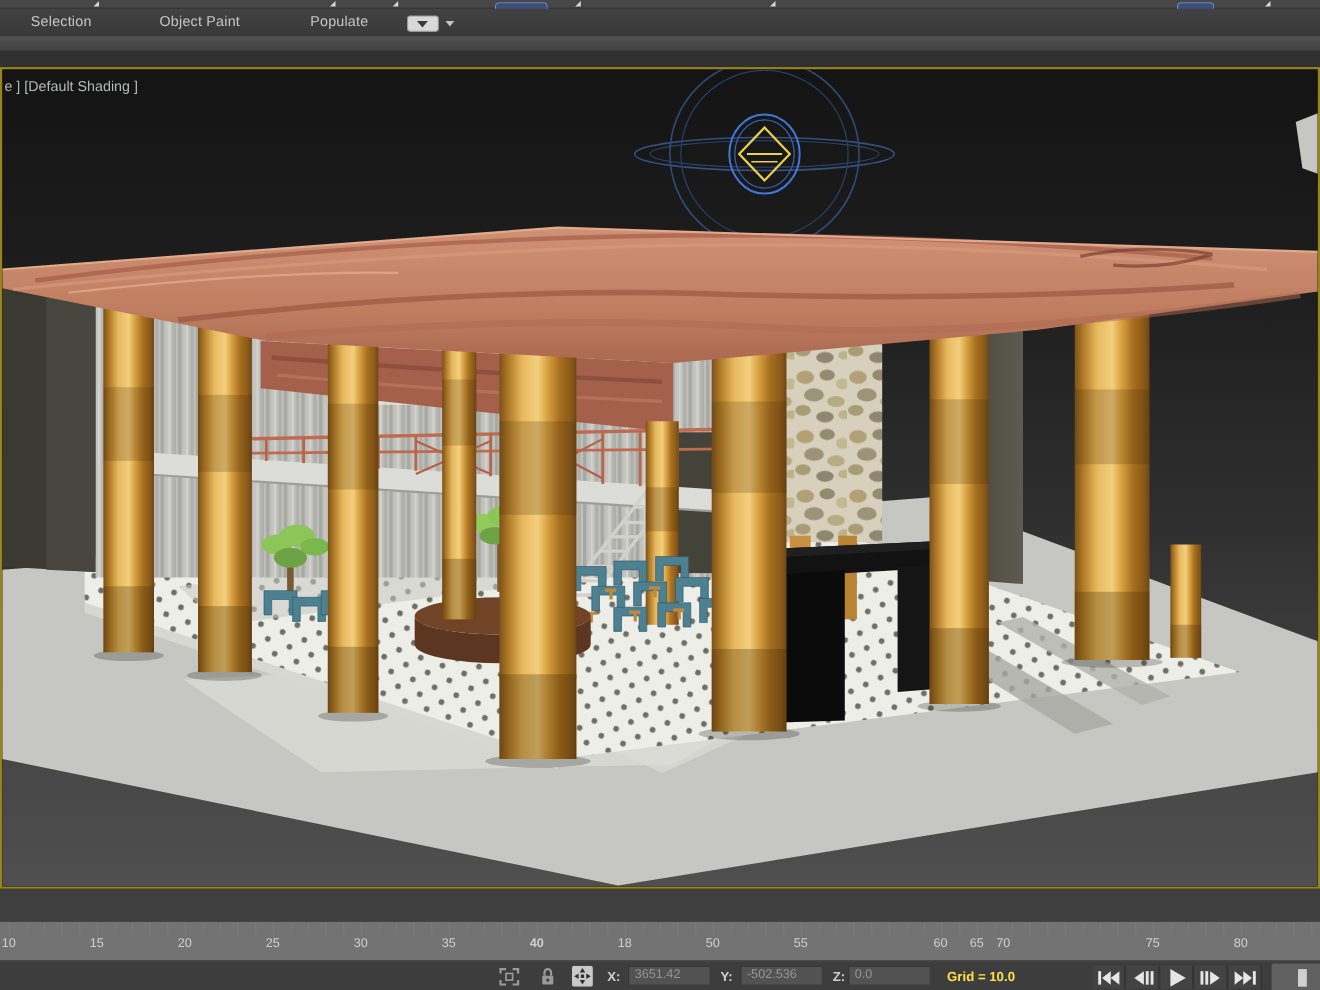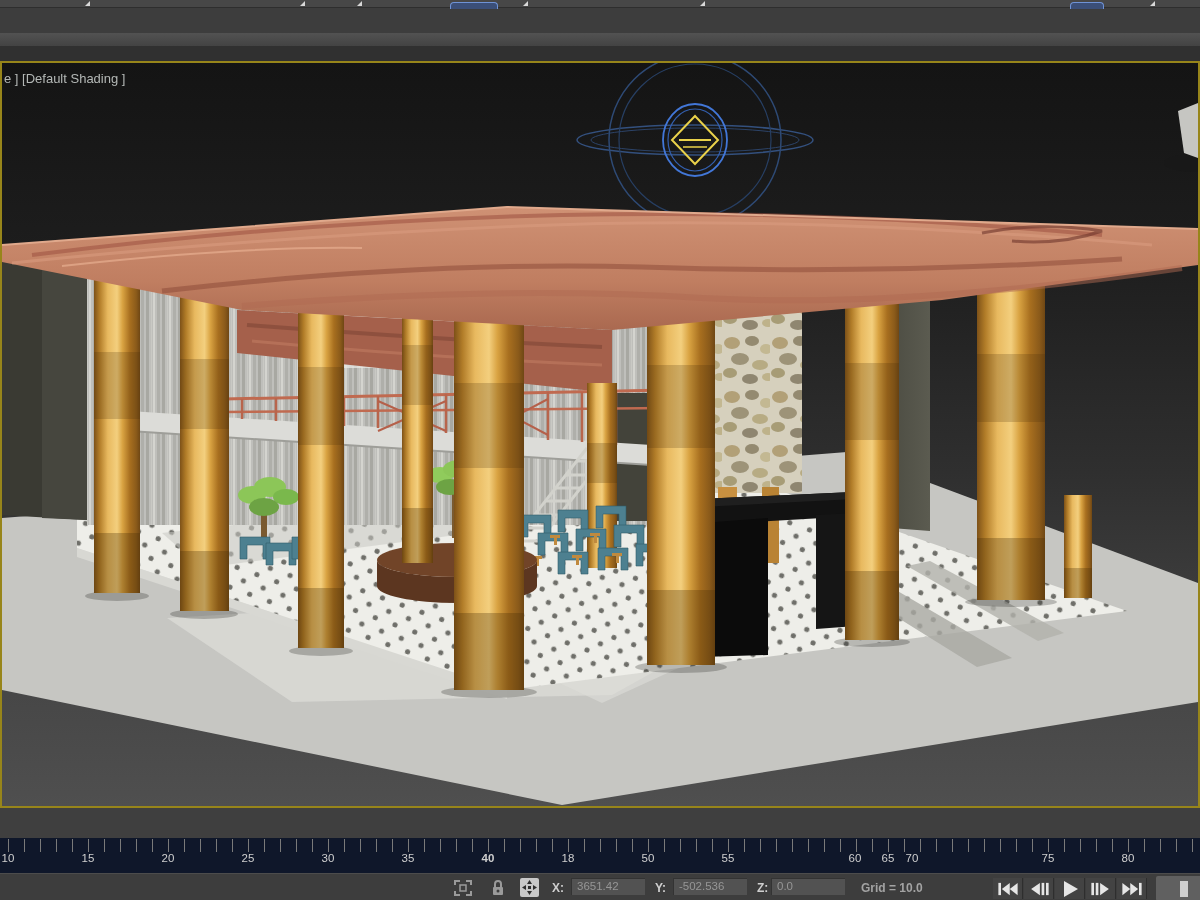--- a/index.html
+++ b/index.html
@@ -24,30 +24,30 @@
   #viewport{position:absolute;left:0;top:61px;width:1200px;height:747px;box-sizing:border-box;
             border-top:2px solid #97851a;border-bottom:2px solid #97851a;border-left:2px solid #97851a;border-right:2px solid #97851a;
             background:#1a1a1a;overflow:hidden;}
   #vp-label{position:absolute;left:2px;top:8px;font-size:13px;color:#b4b8b6;z-index:5;}
   #scene{position:absolute;left:0;top:0;}
 
   
   #timeslider{position:absolute;left:0;top:808px;width:1200px;height:30px;background:#3f3f3f;border-bottom:1px solid #242424;}
 
   
-  #trackbar{position:absolute;left:0;top:838px;width:1200px;height:35px;background:#0f172a;}
+  #trackbar{position:absolute;left:0;top:838px;width:1200px;height:35px;background:#737373;}
   #trackbar .tick{position:absolute;top:1px;width:1px;height:13px;background:#7a7a7a;}
   #trackbar .tick-label{position:absolute;top:14px;transform:translateX(-50%);font-size:11.5px;color:#cfcfcf;}
 
   
   #statusbar{position:absolute;left:0;top:873px;width:1200px;height:27px;background:#3d3d3d;border-top:1px solid #4c4c4c;}
   .sb-label{position:absolute;top:7px;font-size:12px;font-weight:bold;color:#cfcfcf;}
   .sb-field{position:absolute;top:4px;width:74px;height:17px;background:#525252;border-top:1px solid #333;border-left:1px solid #333;
             font-size:11.5px;color:#969696;padding:1px 0 0 5px;box-sizing:border-box;overflow:hidden;}
-  #grid-text{position:absolute;left:861px;top:7px;font-size:12px;font-weight:bold;color:#a3a3a3;}
+  #grid-text{position:absolute;left:861px;top:7px;font-size:12px;font-weight:bold;color:#fde047;}
   .pb-btn{position:absolute;top:4px;width:29px;height:21px;background:#434343;border-right:1px solid #2e2e2e;display:flex;align-items:center;justify-content:center;}
   #key-toggle{position:absolute;left:1156px;top:2px;width:60px;height:25px;background:#606060;border-radius:2px;}
   #key-toggle .bar{position:absolute;left:24px;top:5px;width:8px;height:16px;background:#cfcfcf;}
   .sb-icon{position:absolute;top:4px;}
 </style>
 </head>
 <body>
 
 <div id="app">
 
@@ -55,20 +55,29 @@
     <div class="sliver-tri" style="left:85px"></div>
     <div class="sliver-tri" style="left:300px"></div>
     <div class="sliver-tri" style="left:357px"></div>
     <div class="sliver-tri" style="left:523px"></div>
     <div class="sliver-tri" style="left:700px"></div>
     <div class="sliver-tri" style="left:1150px"></div>
     <div class="sliver-blue" style="left:450px;width:46px"></div>
     <div class="sliver-blue" style="left:1070px;width:32px"></div>
   </div>
 
+  <div id="ribbon-row">
+    <div class="ribbon-tab" style="left:28px">Selection</div>
+    <div class="ribbon-tab" style="left:145px">Object Paint</div>
+    <div class="ribbon-tab" style="left:282px">Populate</div>
+    <div id="ribbon-min">
+        <div class="caret"></div>
+      </div>
+    <div id="ribbon-caret"></div>
+  </div>
   <div id="ribbon-body"></div>
   <div id="gap-strip"></div>
 
   <div id="viewport">
     <div id="vp-label">e ] [Default Shading ]</div>
 
     <svg id="scene" width="1196" height="743" viewBox="0 0 1196 743">
       <defs>
         <linearGradient id="bgGrad" x1="0" y1="0" x2="0" y2="1">
           <stop offset="0" stop-color="#141414"></stop>

